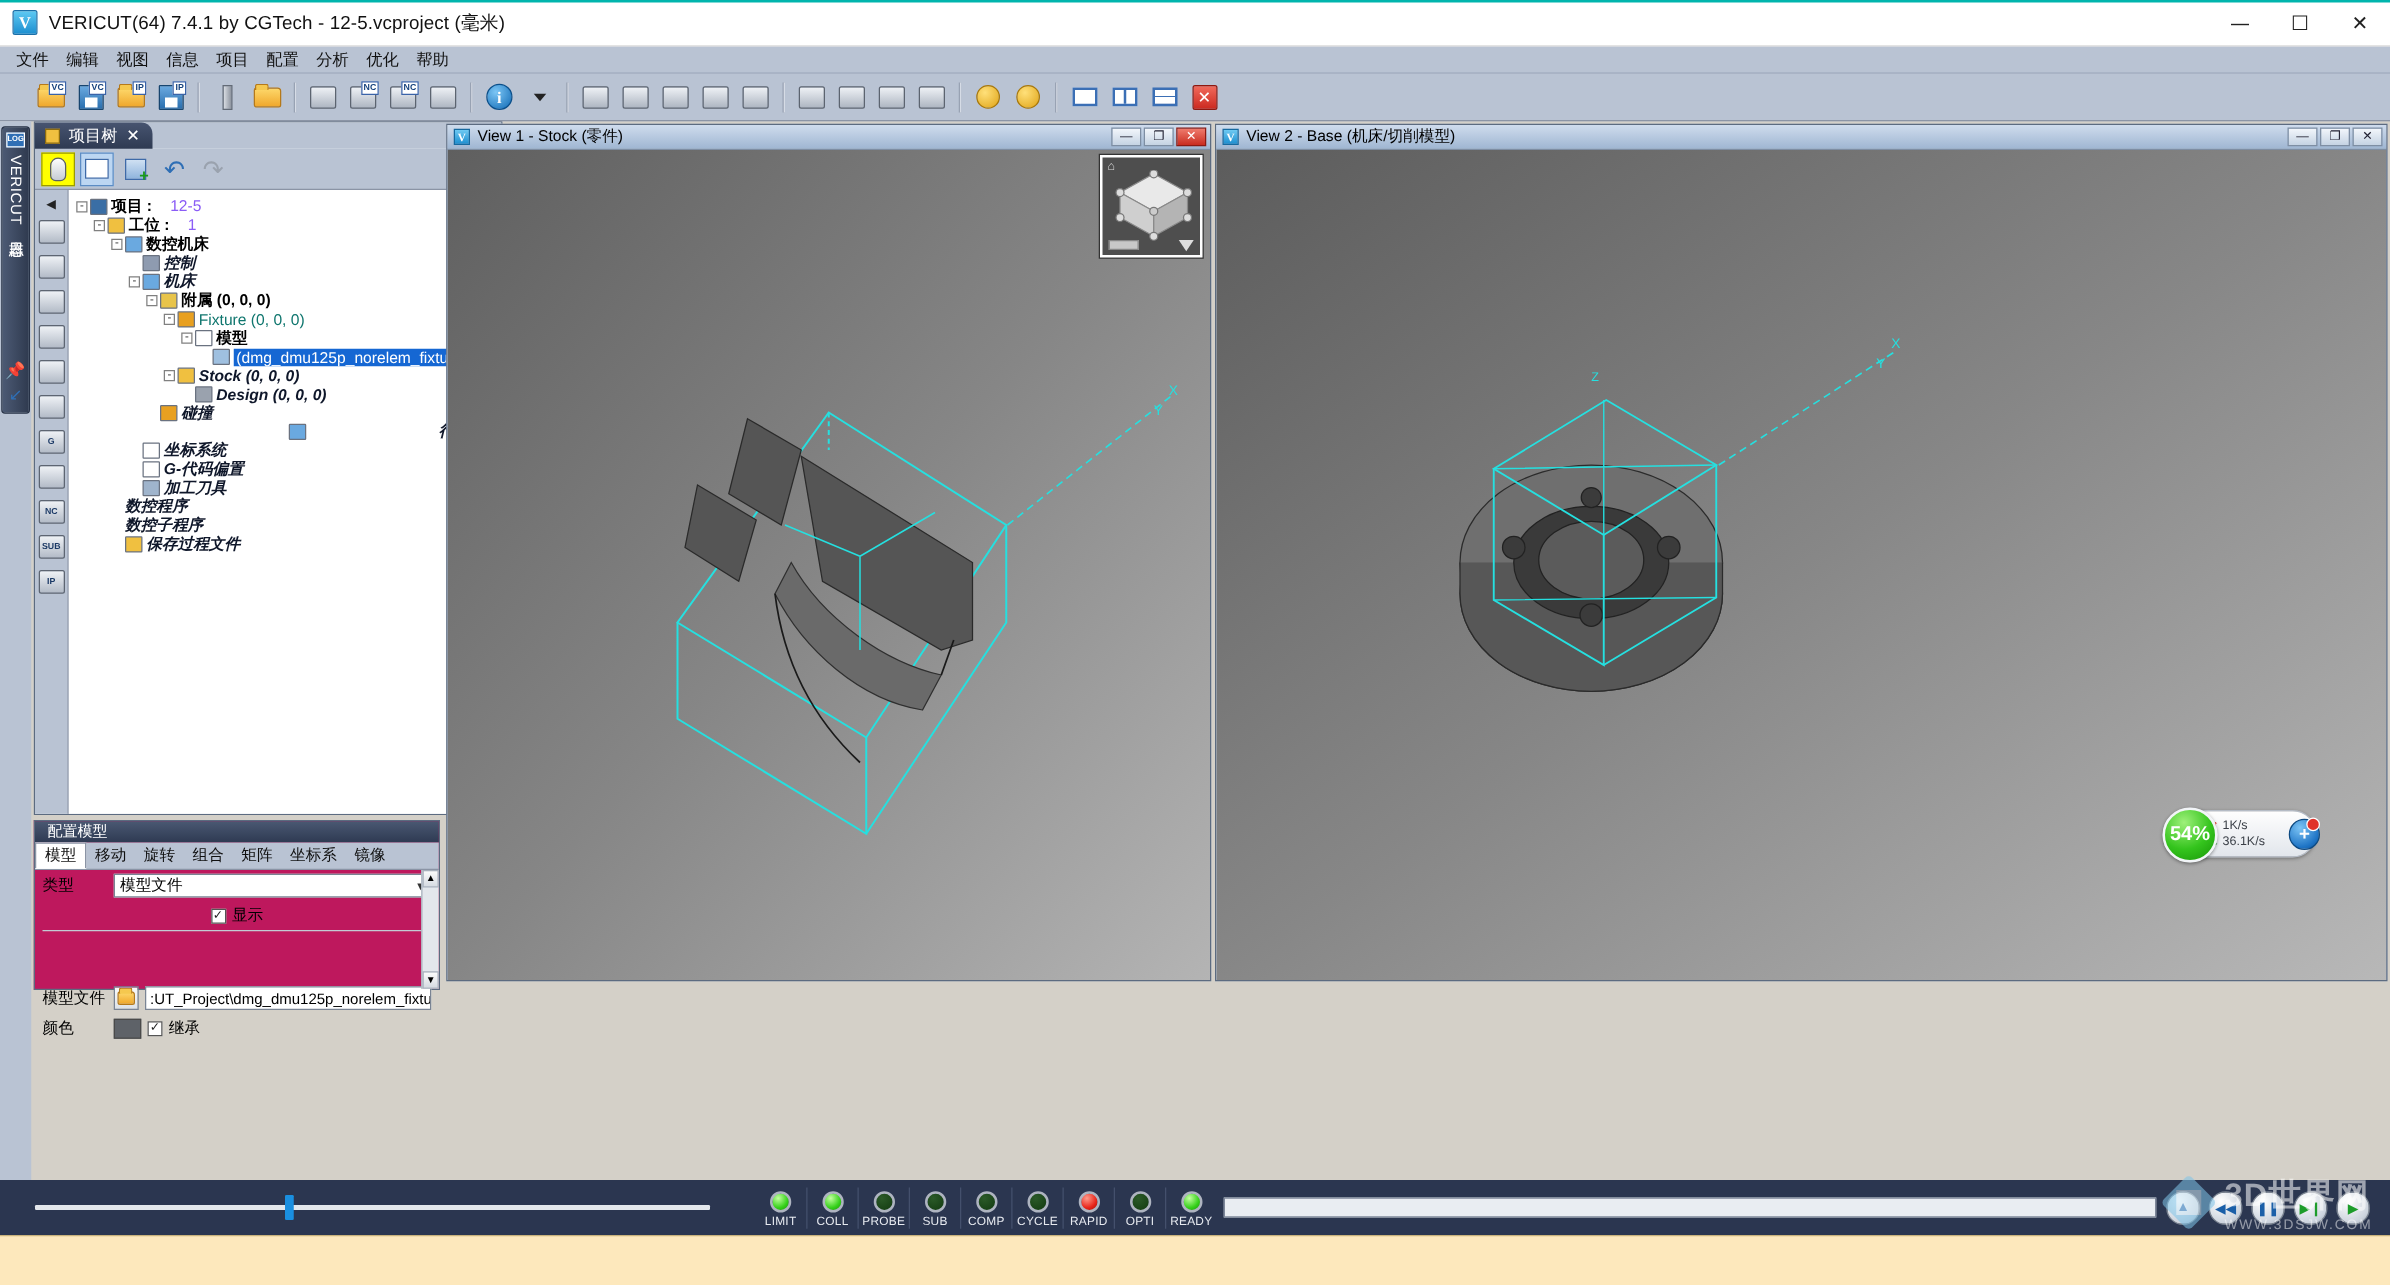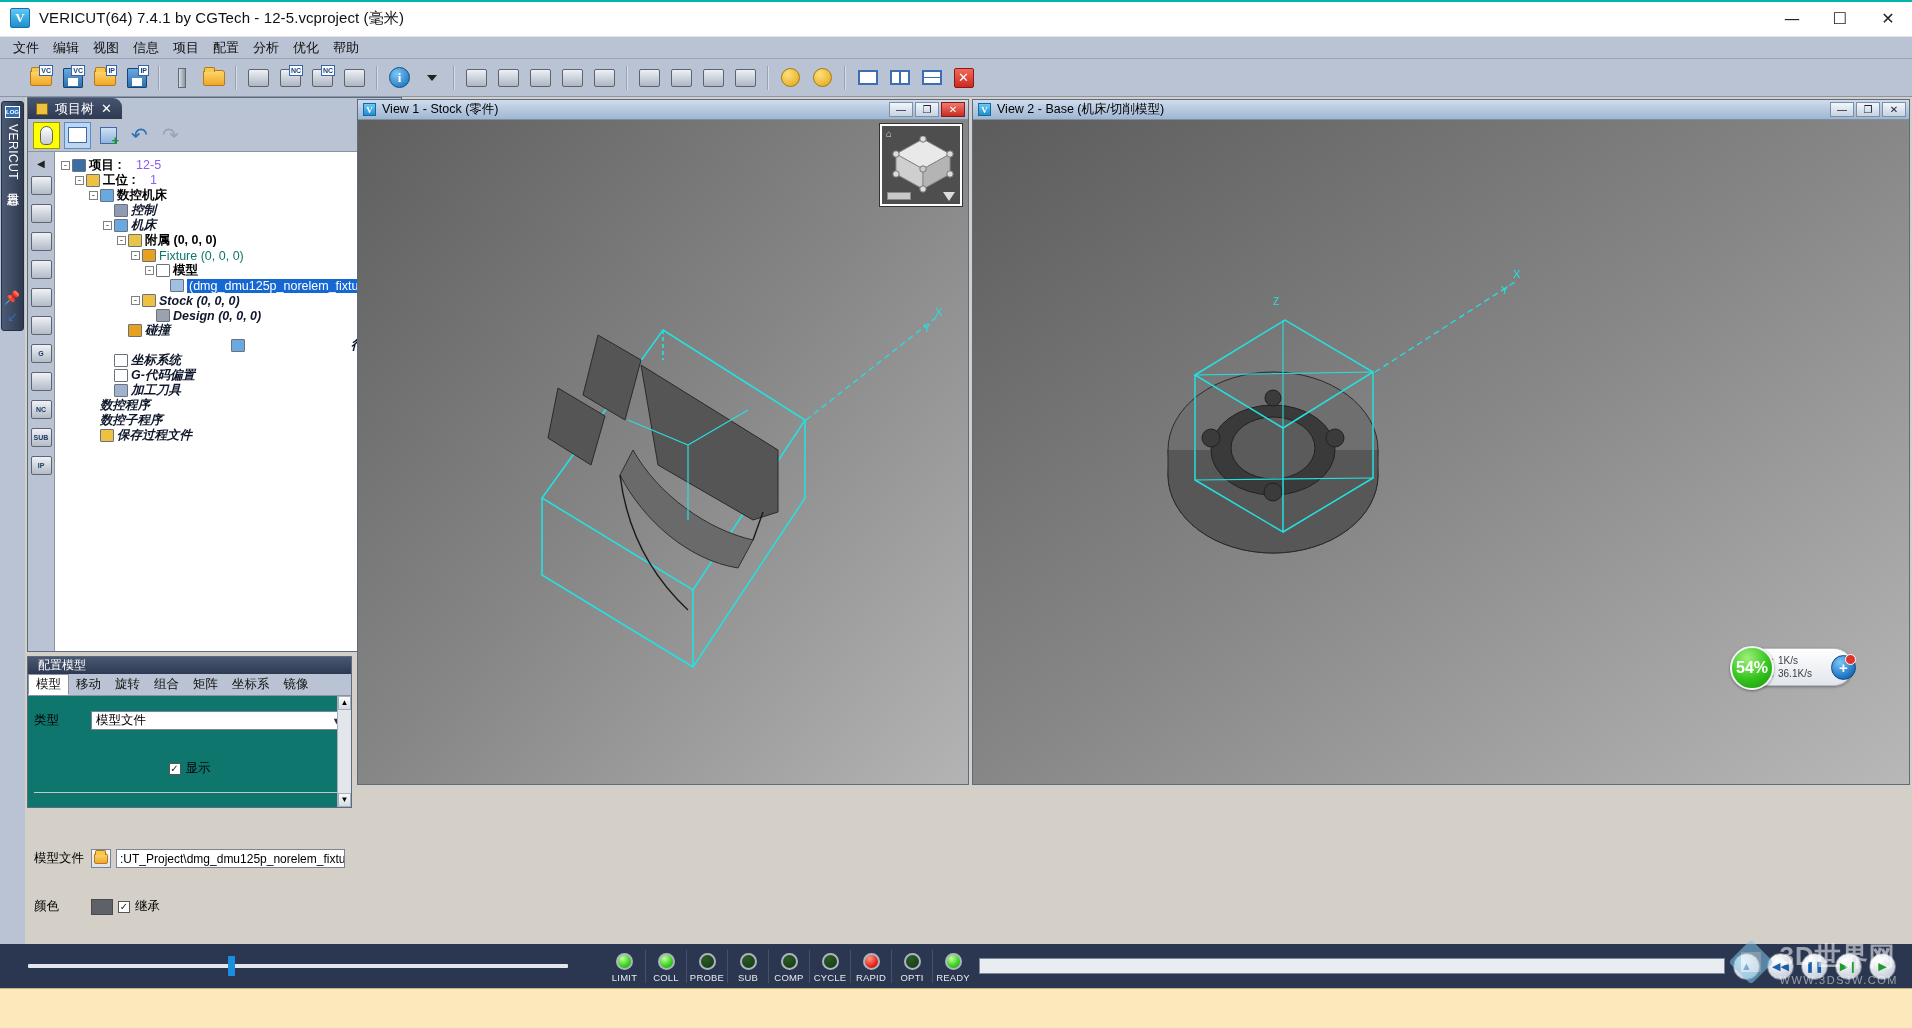--- a/index.html
+++ b/index.html
@@ -174,31 +174,31 @@
   .tnode .nodot { width: 11px; flex: 0 0 auto; }
   .tico { width: 14px; height: 13px; margin-right: 3px; flex: 0 0 auto; border-radius: 1px; }
   .lbl-b { font-weight: bold; color: #000; }
   .lbl-blue { color: #8b5cf6; font-weight: normal; margin-left: 11px; }
   .lbl-mag { color: #0f172a; font-style: italic; font-weight: bold; }
   .lbl-plain { color: #0f766e; }
   .sel-row { background: #1567d3; color: #fff !important; padding: 0 2px; }
 
   
   #cfgpanel {
-    position: absolute; left: 27px; top: 656px; width: 325px; height: 152px;
-    background: #0f766e; border: 1px solid #5c6b80;
+    position: absolute; left: 27px; top: 656px; width: 325px; height: 136px;
+    background: #be185d; border: 1px solid #5c6b80;
   }
   #cfg-head {
     height: 17px; background: linear-gradient(#4a5872,#2e3a52); color: #fff;
     font-size: 12px; display: flex; align-items: center; padding-left: 10px;
   }
   #cfg-tabs { display: flex; height: 22px; background: #b9c3d3; border-bottom: 1px solid #8b94a5; }
   .cfgtab { padding: 2px 7px; font-size: 12.5px; color: #111; display: flex; align-items: center; }
   .cfgtab.active { background: #fff; border: 1px solid #8b94a5; border-bottom-color: #fff; }
-  .cfgrow { display: flex; align-items: center; gap: 5px; padding: 15px 6px; font-size: 12.5px; }
+  .cfgrow { display: flex; align-items: center; gap: 5px; padding: 3px 6px; font-size: 12.5px; }
   .lblcell { width: 52px; flex: 0 0 auto; }
   .combo {
     flex: 1; height: 19px; background: #fff; border: 1px solid #7a8494;
     display: flex; align-items: center; padding-left: 4px; font-size: 12.5px; position: relative;
   }
   .combo .carr { position: absolute; right: 3px; font-size: 9px; color: #333; }
   .chk { width: 12px; height: 12px; border: 1px solid #555; background: #fff; font-size: 10px; line-height: 10px; text-align: center; color: #222; }
   .txtbox { flex: 1; height: 19px; background: #fff; border: 1px solid #7a8494; display: flex; align-items: center; padding-left: 3px; font-size: 12px; overflow: hidden; }
   .smallbtn { height: 19px; padding: 0 8px; border: 1px solid #7a8494; background: linear-gradient(#fafafa,#dadfe6); font-size: 12.5px; display: flex; align-items: center; }
   .swatch { width: 22px; height: 16px; border: 1px solid #4a4a4a; }

